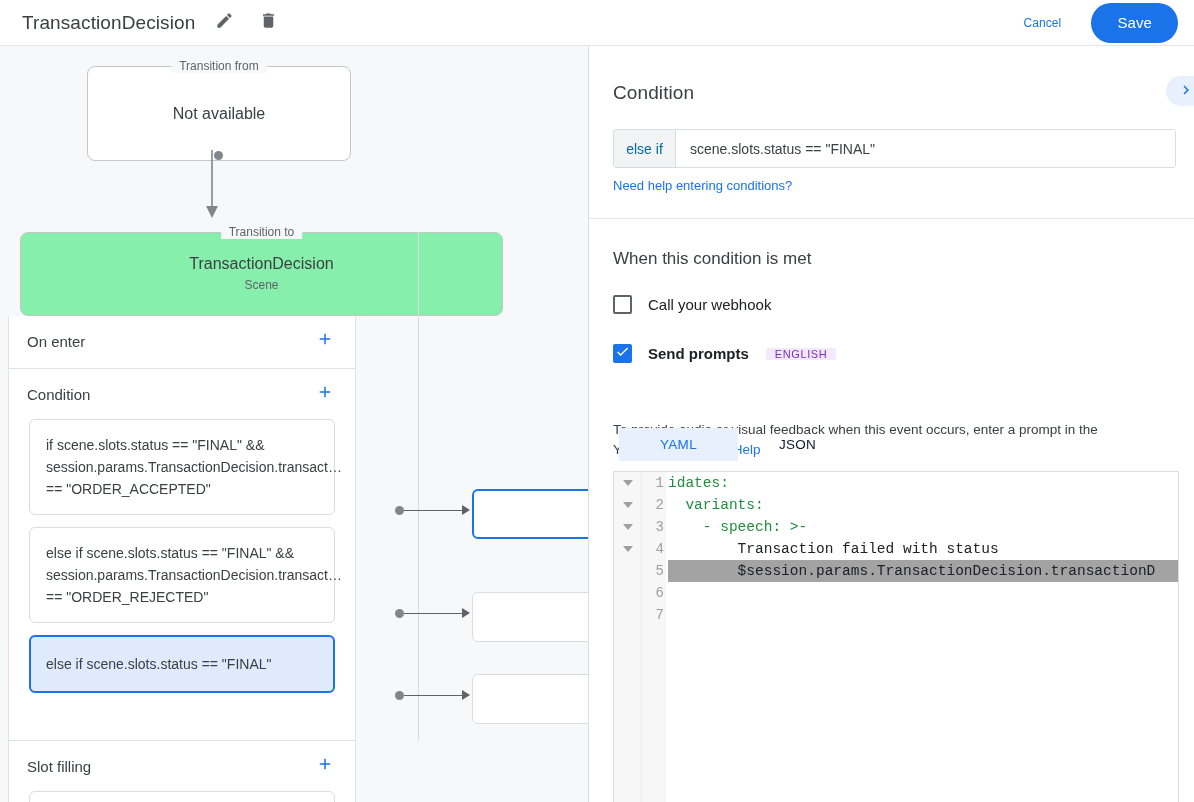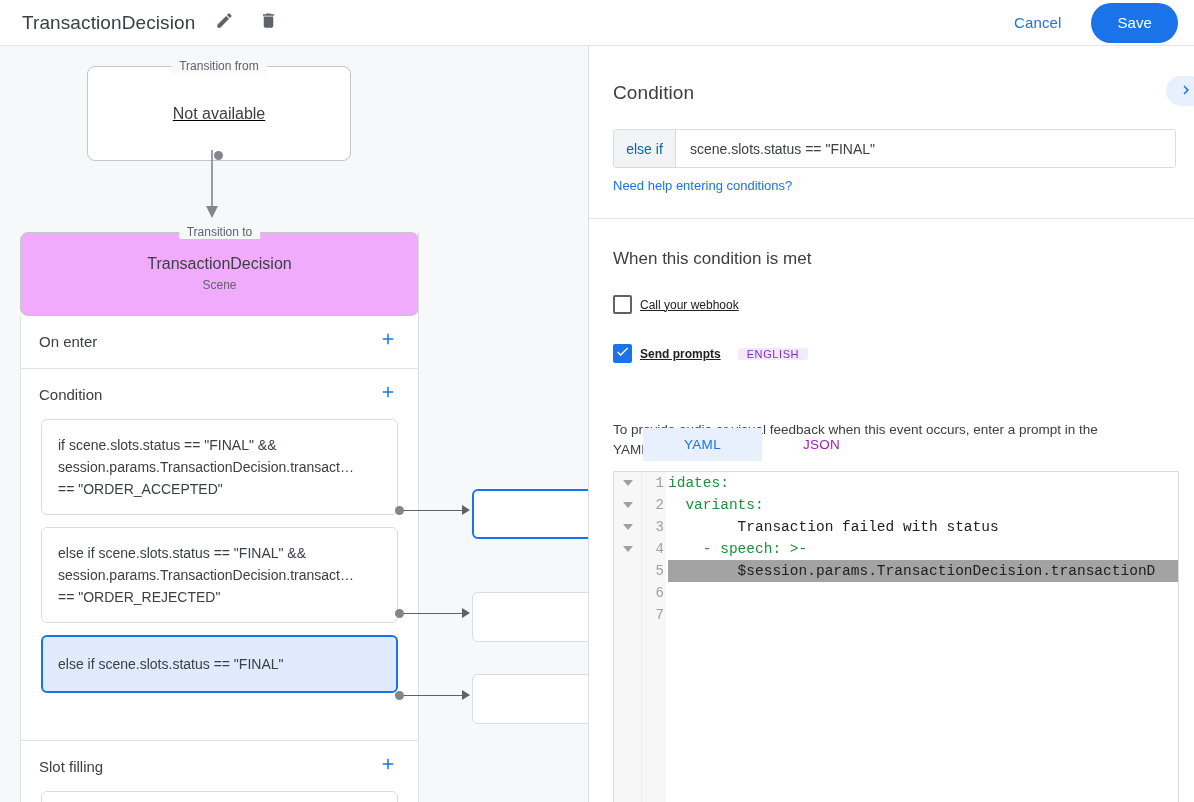--- a/index.html
+++ b/index.html
@@ -29,21 +29,21 @@
     width: 30px; height: 30px; margin-left: 14px;
     display: flex; align-items: center; justify-content: center;
     border-radius: 50%; cursor: pointer;
   }
   .hdr-icon-btn svg { fill: #5f6368; }
   #topbar-right {
     margin-left: auto; display: flex; align-items: center; padding-right: 16px;
   }
   #cancel-btn {
     background: none; border: none;
-    color: #1a73e8; font-size: 15px;
+    color: #1a73e8; font-size: 12px;
     font-family: "Liberation Sans", sans-serif;
     padding: 8px 14px; cursor: pointer; border-radius: 4px;
     letter-spacing: .1px;
   }
   #save-btn {
     background: #1a73e8; border: none; color: #ffffff;
     font-size: 15px; font-family: "Liberation Sans", sans-serif;
     padding: 0 26px; height: 40px; margin-left: 16px;
     border-radius: 20px; cursor: pointer; letter-spacing: .1px;
   }
@@ -68,44 +68,44 @@
     background: #ffffff;
   }
   .fset-legend {
     position: absolute; top: -8px; left: 50%;
     transform: translateX(-50%);
     background: #f7f8fa;
     padding: 0 8px;
     font-size: 12px; color: #5f6368; white-space: nowrap;
   }
 
-  #node-from { left: 87px; top: 20px; width: 264px; height: 95px; text-decoration: underline; }
+  #node-from { left: 87px; top: 20px; width: 264px; height: 95px; }
   #node-from .body {
     display: flex; align-items: center; justify-content: center;
     height: 100%; font-size: 16px; color: #3c4043;
   }
 
   #edge-from-to { position: absolute; left: 200px; top: 100px; }
 
   #node-to {
-    left: 20px; top: 186px; width: 399px; height: 84px;
-    background: #f0abfc;
+    left: 20px; top: 186px; width: 483px; height: 84px;
+    background: #86efac;
   }
   #node-to .legend2 { background: #f7f8fa; }
   #node-to .n2title {
     text-align: center; font-size: 16px; color: #3c4043;
     margin-top: 22px;
   }
   #node-to .n2sub {
     text-align: center; font-size: 12px; color: #5f6368; margin-top: 5px;
   }
 
   
   .section {
-    position: absolute; left: 20px; width: 399px;
+    position: absolute; left: 8px; width: 348px;
     background: #ffffff;
     border: 1px solid #e0e2e5;
     border-top: none;
   }
   .section-head {
     display: flex; align-items: center;
     padding: 0 18px; height: 50px;
   }
   .section-head .stitle { font-size: 15px; color: #3c4043; }
   .plus-btn {
@@ -228,44 +228,44 @@
   #row-prompts { top: 298px; }
   .cbox {
     width: 19px; height: 19px; border: 2px solid #5f6368;
     border-radius: 2px; background: #fff;
     display: flex; align-items: center; justify-content: center;
     flex: none;
   }
   .cbox.checked { background: #1a73e8; border-color: #1a73e8; }
   .cbox svg { fill: #ffffff; }
   .chk-label {
-    margin-left: 8px; font-size: 12px; color: #202124; text-decoration: underline;
+    margin-left: 16px; font-size: 15px; color: #202124;
   }
   .chk-label.bold { font-weight: bold; }
   #lang-badge {
     margin-left: 17px; background: #f3e8fd; color: #7b2fbe;
     font-size: 11px; letter-spacing: .6px;
     padding: 0 9px; border-radius: 3px;
   }
 
   #prompt-desc {
     position: absolute; left: 24px; top: 374px; width: 556px;
     font-size: 13.5px; color: #3c4043; line-height: 20px;
   }
   #prompt-desc a { color: #1a73e8; text-decoration: none; cursor: pointer; }
 
   #editor-tabs {
-    position: absolute; left: 643px; top: 428px;
+    position: absolute; left: 619px; top: 428px;
     display: flex;
     justify-content: space-between;
   }
   .etab {
     width: 119px; height: 33px;
     display: flex; align-items: center; justify-content: center;
-    font-size: 13.5px; color: #a21caf; cursor: pointer;
+    font-size: 13.5px; color: #0f172a; cursor: pointer;
     letter-spacing: .3px;
   }
   .etab.active { background: #e8f0fe; color: #1a73e8; }
 
   #code-editor {
     position: absolute; left: 613px; top: 471px;
     width: 566px; height: 331px;
     border: 1px solid #dadce0; border-bottom: none;
     background: #ffffff;
     overflow: hidden;
@@ -501,18 +501,18 @@
     <div class="gut-num">3</div>
     <div class="gut-num">4</div>
     <div class="gut-num">5</div>
     <div class="gut-num">6</div>
     <div class="gut-num">7</div>
   </div>
 
   <div id="code-area">
     <div class="cline ckey">idates:</div>
     <div class="cline ckey">  variants:</div>
+    <div class="cline ckey">    - speech: &gt;-</div>
     <div class="cline">        Transaction failed with status</div>
-    <div class="cline ckey">    - speech: &gt;-</div>
     <div class="cline hl">        $session.params.TransactionDecision.transactionD</div>
     <div class="cline"></div>
   </div>
 </div>
 
 </body></html>

